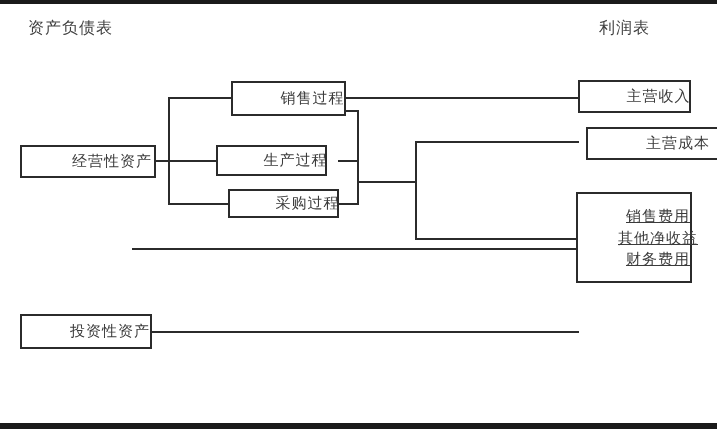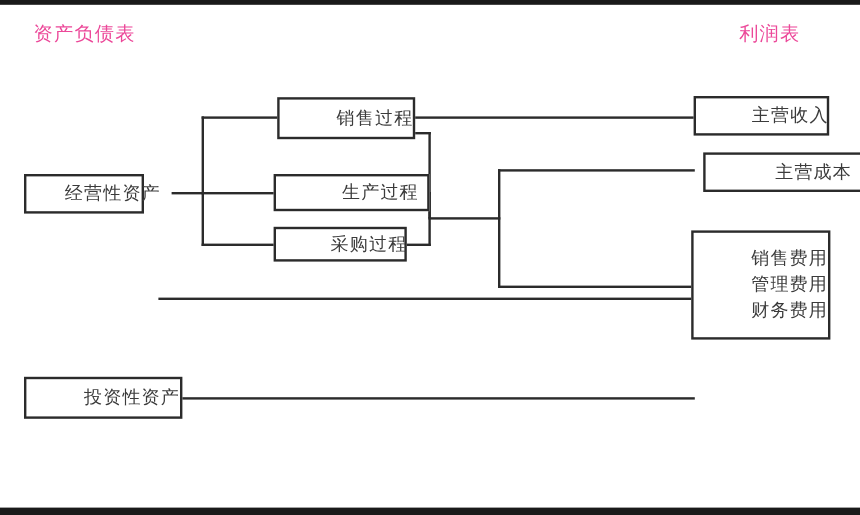--- a/index.html
+++ b/index.html
@@ -21,21 +21,21 @@
     left: 0;
     width: 717px;
     background: #1a1a1a;
   }
   .page-edge.top { top: 0; height: 4px; }
   .page-edge.bottom { bottom: 0; height: 6px; }
 
   .col-title {
     position: absolute;
     font-size: 16px;
-    color: #ec4899;
+    color: #404040;
     white-space: nowrap;
     letter-spacing: 1px;
   }
 
   .node {
     position: absolute;
     box-sizing: border-box;
     border: 2px solid #2b2b2b;
     background: #ffffff;
     display: flex;
@@ -46,40 +46,40 @@
     letter-spacing: 1px;
     white-space: nowrap;
     z-index: 3;
     padding-left: 48px;
   }
   .node.multiline {
     flex-direction: column;
     justify-content: center;
     line-height: 1.45;
   }
-  .node.multiline .ln { display: block; }
+  .node.multiline .ln { display: block; text-decoration: underline; }
 
   .edge {
     position: absolute;
     background: #2b2b2b;
     z-index: 1;
   }
   .edge.h { height: 2px; }
   .edge.v { width: 2px; }
 </style>
 </head>
 <body>
 
 <div id="canvas">
 
   <div class="page-edge top"></div>
   <div class="page-edge bottom"></div>
 
   <div class="col-title" style="left:28px; top:18px;">资产负债表</div>
-  <div class="col-title" style="left:616px; top:18px;">利润表</div>
+  <div class="col-title" style="left:599px; top:18px;">利润表</div>
 
   <div class="edge h" style="left:143px; top:160px; width:27px;"></div>
 
   <div class="edge v" style="left:168px; top:97px; height:108px;"></div>
 
   <div class="edge h" style="left:168px; top:97px; width:64px;"></div>
 
   <div class="edge h" style="left:168px; top:160px; width:61px;"></div>
 
   <div class="edge h" style="left:168px; top:203px; width:61px;"></div>
@@ -99,30 +99,30 @@
   <div class="edge v" style="left:415px; top:141px; height:99px;"></div>
 
   <div class="edge h" style="left:415px; top:141px; width:164px;"></div>
 
   <div class="edge h" style="left:415px; top:238px; width:164px;"></div>
 
   <div class="edge h" style="left:132px; top:248px; width:447px;"></div>
 
   <div class="edge h" style="left:132px; top:331px; width:447px;"></div>
 
-  <div class="node" style="left:20px; top:145px; width:100px; height:33px;text-align:right;">经营性资产</div>
+  <div class="node" style="left:20px; top:145px; width:136px; height:33px;text-align:right;">经营性资产</div>
   <div class="node" style="left:20px; top:314px; width:132px; height:35px;">投资性资产</div>
 
   <div class="node" style="left:231px; top:81px; width:115px; height:35px;">销售过程</div>
-  <div class="node" style="left:228px; top:145px; width:130px; height:31px;">生产过程</div>
+  <div class="node" style="left:216px; top:145px; width:111px; height:31px;">生产过程</div>
   <div class="node" style="left:578px; top:80px; width:113px; height:33px;">主营收入</div>
 
   <div class="node" style="left:228px; top:189px; width:111px; height:29px;">采购过程</div>
   <div class="node" style="left:546px; top:127px; width:136px; height:33px;margin-left:40px;">主营成本</div>
 
   <div class="node multiline" style="left:576px; top:192px; width:116px; height:91px;">
     <span class="ln">销售费用</span>
-    <span class="ln">管理费用</span>
+    <span class="ln">其他净收益</span>
     <span class="ln">财务费用</span>
   </div>
 
 
 </div>
 
 </body></html>

